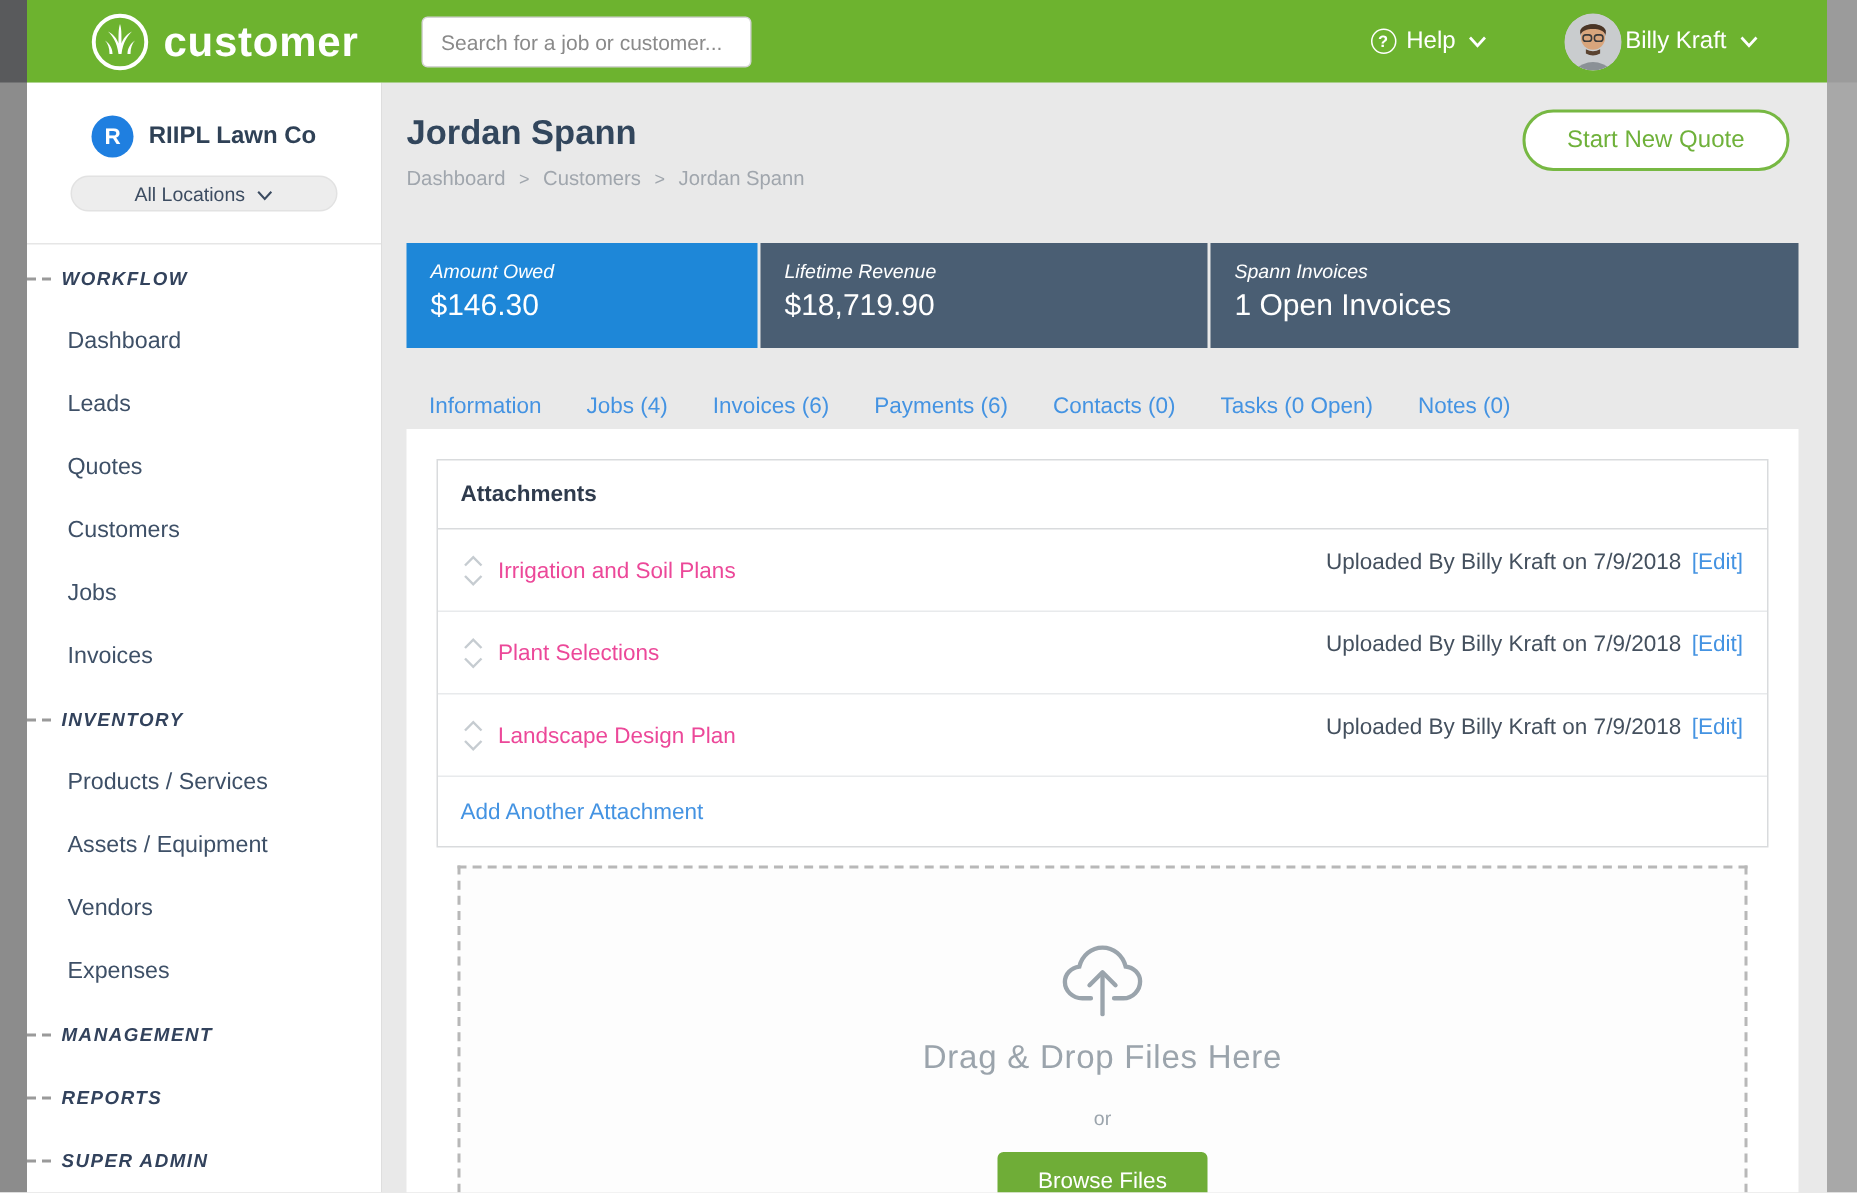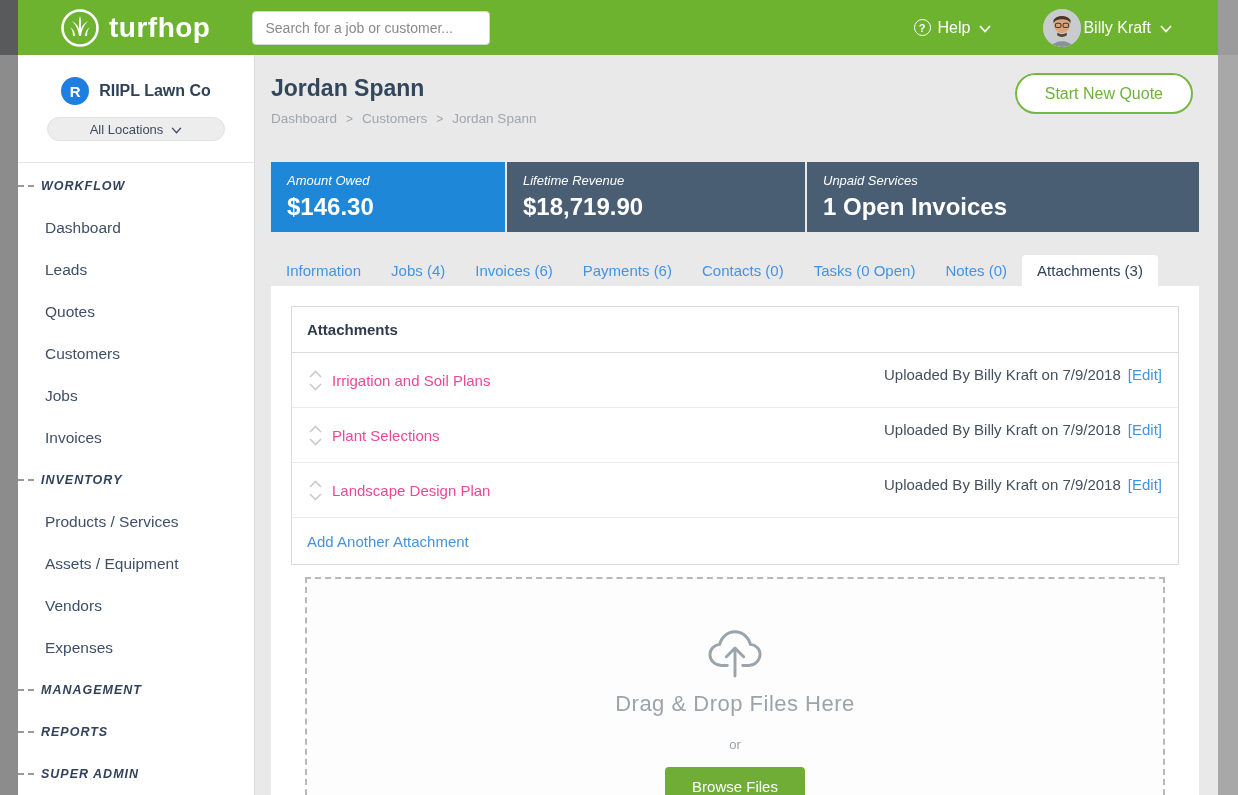--- a/index.html
+++ b/index.html
@@ -11,21 +11,21 @@
   .left-strip { position:absolute; left:0; top:0; width:18px; height:795px; background:#8c8c8c; z-index:30; }
   .left-strip .strip-top { width:18px; height:55px; background:#595a5c; }
   .right-strip { position:absolute; right:0; top:0; width:20px; height:795px; background:#a8a8a8; z-index:30; }
   .right-strip .strip-top { width:20px; height:55px; background:#9b9b9b; }
 
   
   .topbar { position:absolute; left:18px; top:0; width:1200px; height:55px; background:#6db32f; display:flex; align-items:center; z-index:20; }
   .brand { display:flex; align-items:center; margin-left:42px; cursor:pointer; }
   .brand-logo { width:40px; height:40px; margin-right:9px; }
   .brand-name { color:#fff; font-size:28px; font-weight:bold; letter-spacing:0.5px; }
-  .search-input { margin-left:42px; width:238px; height:34px; border:1px solid #d5d5d5; border-radius:4px; padding:0 12px; font-size:14px; color:#444; outline:none; font-family:"Liberation Sans", sans-serif; }
+  .search-input { margin-left:42px; width:220px; height:34px; border:1px solid #d5d5d5; border-radius:4px; padding:0 12px; font-size:14px; color:#444; outline:none; font-family:"Liberation Sans", sans-serif; }
   .search-input::placeholder { color:#8a8a8a; }
   .top-right { margin-left:auto; margin-right:46px; display:flex; align-items:center; }
   .help-wrap { display:flex; align-items:center; color:#fff; cursor:pointer; margin-right:52px; }
   .help-circle { width:17px; height:17px; border:1.6px solid #fff; border-radius:50%; display:flex; align-items:center; justify-content:center; font-size:11px; font-weight:bold; margin-right:7px; }
   .help-label { font-size:16px; }
   .chev { margin-left:9px; }
   .avatar { width:38px; height:38px; border-radius:50%; overflow:hidden; background:#c4c7c9; flex:0 0 auto; cursor:pointer; }
   .user-name { color:#fff; font-size:16px; margin-left:2px; cursor:pointer; }
 
   
@@ -47,21 +47,21 @@
   .page-head { position:relative; margin:20px 19px 0 16px; height:66px; }
   .page-title { color:#32465c; font-size:23px; font-weight:bold; }
   .breadcrumb { margin-top:9px; font-size:13.5px; color:#a0a6ad; display:flex; align-items:center; }
   .crumb { cursor:pointer; }
   .crumb-sep { margin:0 9px; font-size:12px; }
   .quote-btn { position:absolute; right:6px; top:-2px; height:41px; padding:0 28px; background:#fff; border:2px solid #77b843; border-radius:21px; color:#6fb13a; font-size:16px; cursor:pointer; font-family:"Liberation Sans", sans-serif; }
 
   .stats { display:flex; gap:2px; margin:21px 19px 0 16px; height:70px; }
   .stat { color:#fff; padding:11px 16px 0 16px; }
   .stat-label { font-size:13px; font-style:italic; }
-  .stat-value { font-size:24px; font-weight:bold; margin-top:5px; }
+  .stat-value { font-size:20px; font-weight:normal; margin-top:5px; }
   .stat-blue { background:#1e87d8; width:234px; }
   .stat-slate { background:#4a5e73; }
   .stat-w2 { width:298px; }
   .stat-w3 { width:392px; }
 
   .tabs { display:flex; margin:22px 19px 0 16px; height:32px; align-items:flex-end; }
   .tab { padding:7px 15px; font-size:15px; color:#4493e2; cursor:pointer; white-space:nowrap; }
   .tab.active { background:#fff; color:#32425c; border-radius:4px 4px 0 0; cursor:default; }
 
   .panel { margin:0 19px 0 16px; width:928px; height:525px; background:#fff; overflow:hidden; }
@@ -96,21 +96,21 @@
   <header class="topbar">
     <div class="brand">
       <span class="brand-logo">
         <svg width="40" height="40" viewBox="0 0 40 40">
           <circle cx="20" cy="20" r="17.5" fill="none" stroke="#ffffff" stroke-width="2.6"></circle>
           <path d="M19 28 C18 20 15 16 12 13 C16 15 18 18 19 21 C19 14 19 11 20 8 C21 11 21 14 21 21 C22 18 24 15 28 13 C25 16 22 20 21 28 Z" fill="#ffffff"></path>
           <path d="M13 28 C13 24 12 21 10 19 C13 21 15 24 15 28 Z" fill="#ffffff"></path>
           <path d="M27 28 C27 24 28 21 30 19 C27 21 25 24 25 28 Z" fill="#ffffff"></path>
         </svg>
       </span>
-      <span class="brand-name">turfhop</span>
+      <span class="brand-name">customer</span>
     </div>
     <input class="search-input" type="text" placeholder="Search for a job or customer..." style="">
     <div class="top-right">
       <div class="help-wrap">
         <span class="help-circle">?</span>
         <span class="help-label">Help</span>
         <span class="chev">
           <svg width="12" height="8" viewBox="0 0 12 8">
               <polyline points="1,1 6,6.5 11,1" fill="none" stroke="#fff" stroke-width="1.8"></polyline>
             </svg>
@@ -209,34 +209,33 @@
     <div class="stats">
       <div class="stat stat-blue">
         <div class="stat-label">Amount Owed</div>
         <div class="stat-value">$146.30</div>
       </div>
       <div class="stat stat-slate stat-w2">
         <div class="stat-label">Lifetime Revenue</div>
         <div class="stat-value">$18,719.90</div>
       </div>
       <div class="stat stat-slate stat-w3">
-        <div class="stat-label">Unpaid Services</div>
+        <div class="stat-label">Spann Invoices</div>
         <div class="stat-value">1 Open Invoices</div>
       </div>
     </div>
 
     <div class="tabs">
       <div class="tab">Information</div>
       <div class="tab">Jobs (4)</div>
       <div class="tab">Invoices (6)</div>
       <div class="tab">Payments (6)</div>
       <div class="tab">Contacts (0)</div>
       <div class="tab">Tasks (0 Open)</div>
       <div class="tab">Notes (0)</div>
-      <div class="tab active">Attachments (3)</div>
     </div>
 
     <div class="panel">
 
       <div class="card">
         <div class="card-head">Attachments</div>
 
         <div class="att-row">
           <span class="sorter">
             <svg width="15" height="8" viewBox="0 0 15 8">

